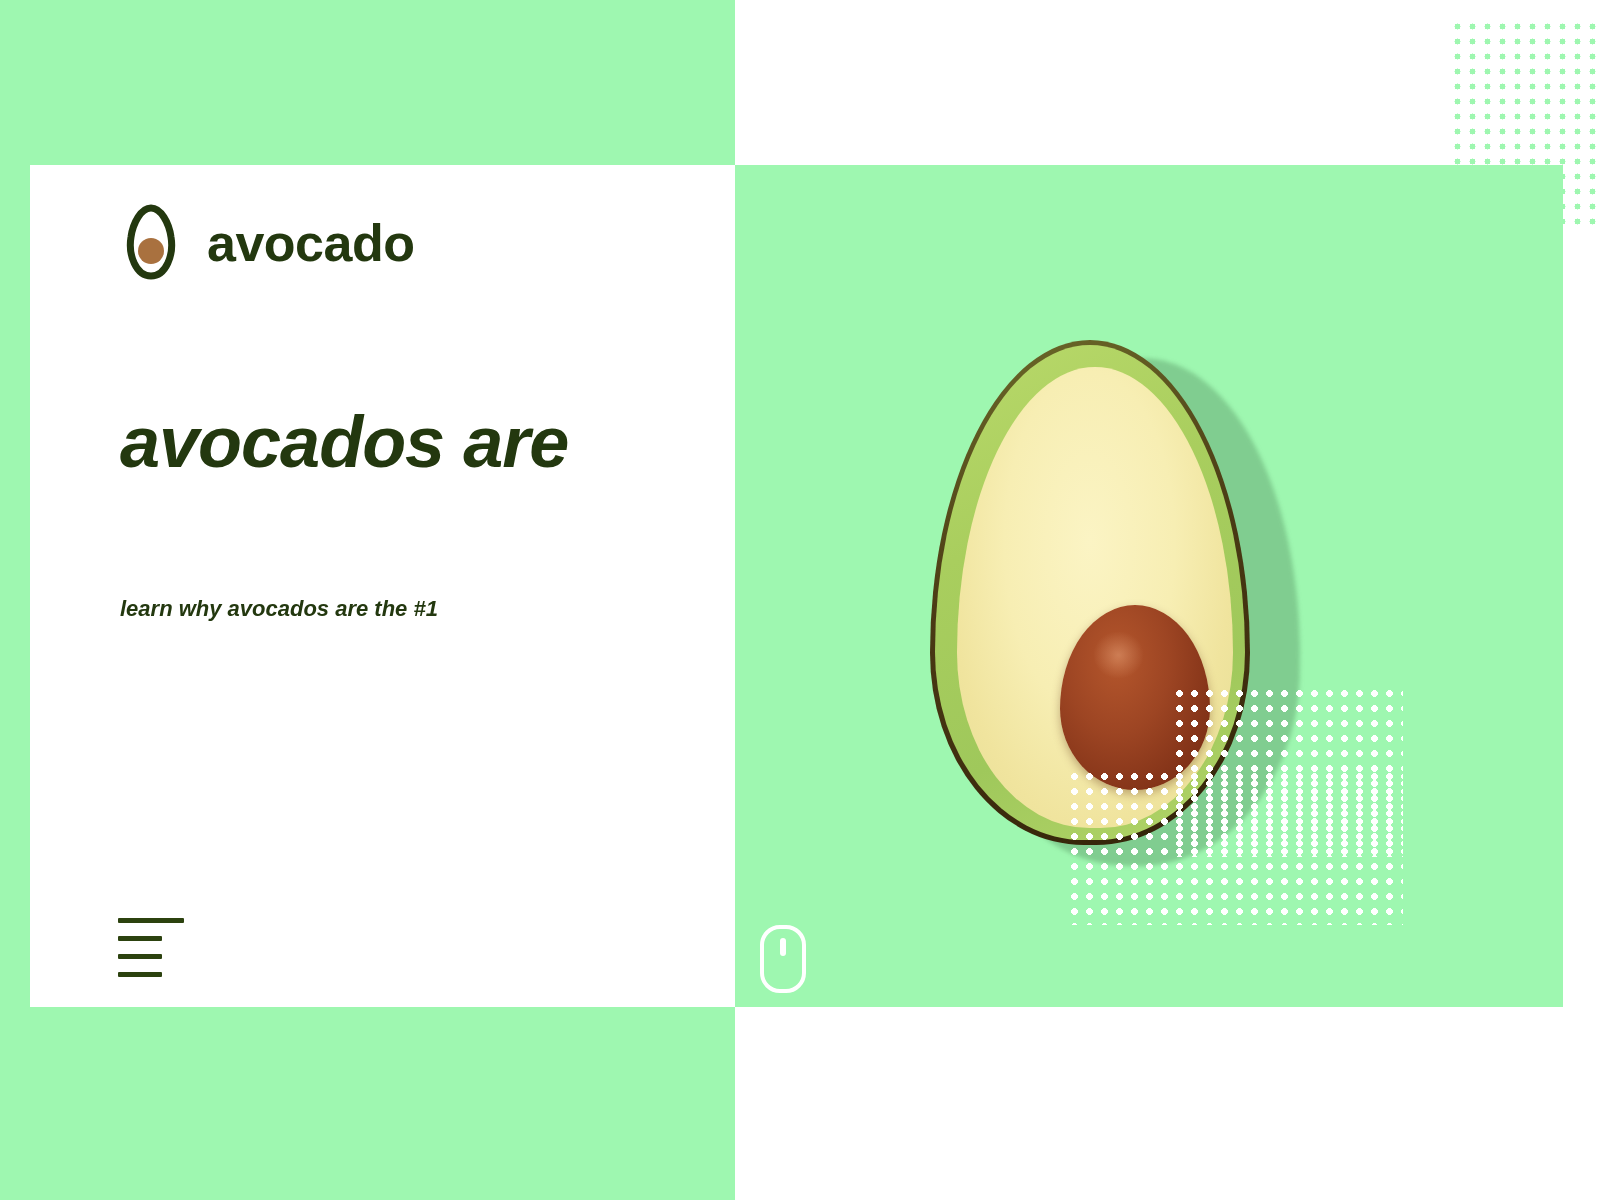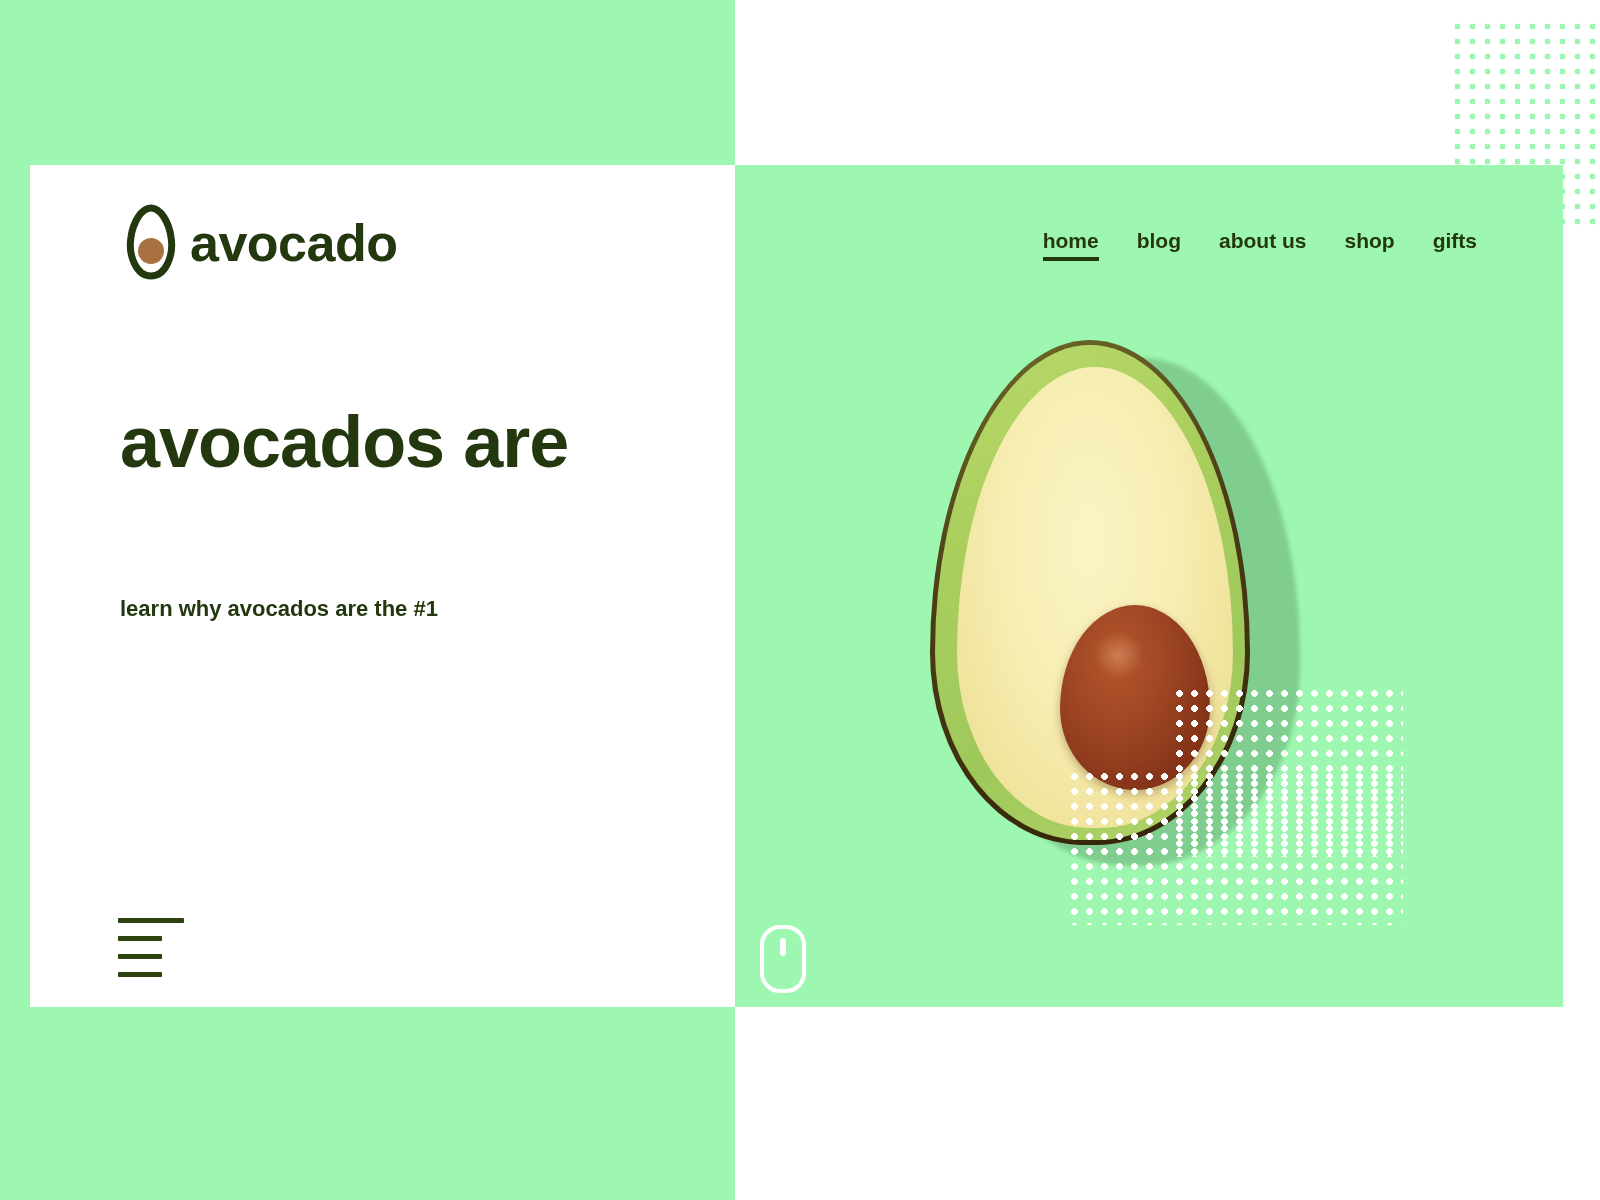--- a/index.html
+++ b/index.html
@@ -153,21 +153,21 @@
     z-index: 4;
   }
 
   
   .brand {
     position: absolute;
     left: 120px;
     top: 203px;
     display: flex;
     align-items: center;
-    gap: 8px;
+    gap: 25px;
     z-index: 6;
     cursor: pointer;
   }
   .brand-mark { width: 62px; height: 80px; display: block; }
   .brand-name {
     font-size: 52px;
     font-weight: bold;
     color: #23380f;
     letter-spacing: -0.5px;
     line-height: 1;
@@ -199,20 +199,21 @@
     border-bottom: 4px solid #23380f;
   }
 
   
   .hero {
     position: absolute;
     left: 120px;
     top: 386px;
     width: 560px;
     z-index: 6;
+    font-style: italic;
   }
   .hero-title {
     font-size: 72px;
     font-weight: bold;
     color: #23380f;
     line-height: 1.56;
     letter-spacing: -1px;
     margin: 0;
   }
   .hero-sub {
@@ -295,27 +296,20 @@
   <div class="card-white"></div>
 
   <div class="brand">
     <svg class="brand-mark" viewBox="0 0 62 80">
       <path d="M31 5 C41 5 49 20 51 34 C54 52 46 73 31 73 C16 73 8 52 11 34 C13 20 21 5 31 5 Z" fill="none" stroke="#23380f" stroke-width="7" stroke-linejoin="round"></path>
       <circle cx="31" cy="48" r="13" fill="#a9713f"></circle>
     </svg>
     <span class="brand-name">avocado</span>
   </div>
 
-  <nav class="nav">
-    <span class="nav-item active">home</span>
-    <span class="nav-item">blog</span>
-    <span class="nav-item">about us</span>
-    <span class="nav-item">shop</span>
-    <span class="nav-item">gifts</span>
-  </nav>
 
   <div class="hero">
     <h1 class="hero-title">
       <span>avocados are</span><br>
     </h1>
     <p class="hero-sub">
       <span>learn why avocados are the #1</span><br>
     </p>
   </div>
 

